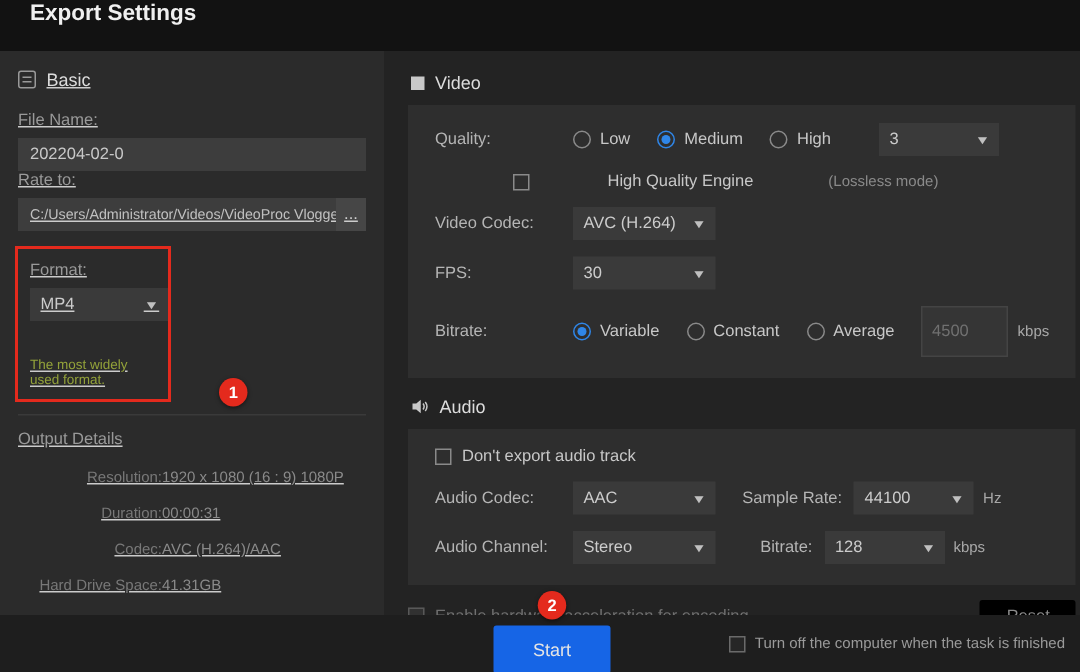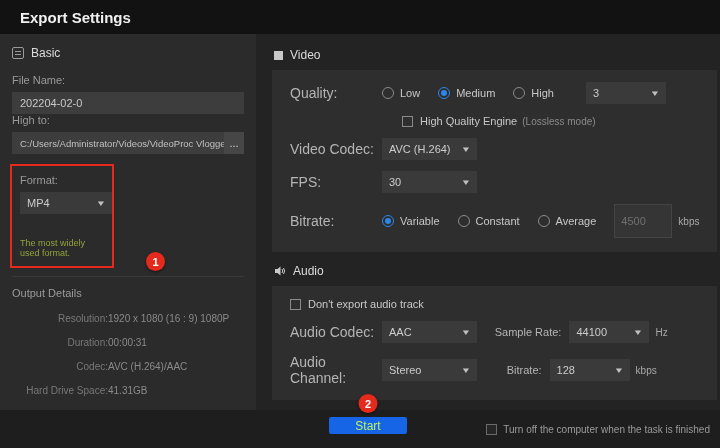--- a/index.html
+++ b/index.html
@@ -1,28 +1,28 @@
 <!DOCTYPE html>
 <html><head>
 <meta charset="utf-8">
 <style>
   * { margin:0; padding:0; box-sizing:border-box; }
   html,body { width:720px; height:448px; }
   body { font-family:"Liberation Sans", sans-serif; background:#232323; color:#ccc; overflow:hidden; }
   .app { width:720px; height:448px; display:flex; flex-direction:column; background:#232323; }
 
   
-  .titlebar { height:34px; background:#121212; display:flex; align-items:center; padding:0 20px; flex:0 0 auto; }
+  .titlebar { height:34px; background:#121212; display:flex; align-items:flex-start; padding:0 20px; flex:0 0 auto; }
   .titlebar .title { color:#f0f0f0; font-size:15px; font-weight:bold; }
 
   
   .body { flex:1 1 auto; display:flex; min-height:0; }
 
   
-  .left { width:256px; flex:0 0 256px; background:#2b2b2b; padding:12px 12px; position:relative; overflow:hidden; }
+  .left { width:256px; flex:0 0 256px; background:#2b2b2b; padding:12px 12px; position:relative; overflow:hidden;text-decoration:underline; }
   .sec-head { display:flex; align-items:center; gap:7px; color:#dcdcdc; font-size:12px; margin-bottom:14px; }
   .basic-icon { width:12px; height:12px; border:1px solid #9a9a9a; border-radius:2px; position:relative; }
   .basic-icon::before, .basic-icon::after { content:""; position:absolute; left:2px; right:2px; height:1px; background:#9a9a9a; }
   .basic-icon::before { top:3px; } .basic-icon::after { top:6px; }
   .field-label { color:#9a9a9a; font-size:11px; margin-bottom:6px; }
   .text-input { width:100%; height:22px; background:#3d3d3d; border:none; outline:none; color:#c8c8c8; font-size:11px; padding:0 8px; font-family:"Liberation Sans", sans-serif; }
   .gap12 { margin-bottom:0; } .gap10 { margin-bottom:10px; }
   .path-row { display:flex; height:22px; background:#3d3d3d; align-items:center; }
   .path-text { flex:1; font-size:9.5px; color:#c0c0c0; padding:0 4px 0 8px; white-space:nowrap; overflow:hidden; }
   .browse-btn { flex:0 0 20px; height:100%; background:#464646; color:#cfcfcf; border:none; font-size:11px; cursor:pointer; line-height:10px; }
@@ -43,21 +43,21 @@
   .out-label { width:96px; flex:0 0 96px; color:#787878; font-size:10px; }
   .out-value { color:#8a8a8a; font-size:10px; }
 
   
   .right { flex:1 1 auto; background:#232323; padding:10px 16px 0 16px; position:relative; }
   .rsec-head { display:flex; align-items:center; gap:7px; color:#dcdcdc; font-size:12px; margin:4px 0 8px 2px; }
   .video-icon { width:9px; height:9px; background:#c8c8c8; }
   .panel { background:#2e2e2e; padding:12px 18px; }
   .row { display:flex; align-items:center; margin-bottom:11px; }
   .row:last-child { margin-bottom:2px; }
-  .row-label { width:92px; flex:0 0 92px; color:#b5b5b5; font-size:14px; }
+  .row-label { width:92px; flex:0 0 92px; color:#b5b5b5; font-size:11px; }
 
   .radio { display:flex; align-items:center; gap:6px; margin-right:18px; cursor:pointer; }
   .radio .circle { width:12px; height:12px; border-radius:50%; border:1px solid #8a8a8a; background:#2e2e2e; position:relative; flex:0 0 12px; }
   .radio.selected .circle { border-color:#2f86e8; }
   .radio.selected .circle::after { content:""; position:absolute; left:2px; top:2px; width:6px; height:6px; border-radius:50%; background:#2f86e8; }
   .radio .r-label { font-size:11px; color:#c8c8c8; }
 
   .checkbox { width:11px; height:11px; border:1px solid #8a8a8a; background:#2e2e2e; flex:0 0 11px; cursor:pointer; }
   .cb-label { font-size:11px; color:#c8c8c8; margin-left:7px; }
   .cb-note { font-size:10px; color:#8a8a8a; margin-left:5px; }
@@ -70,21 +70,21 @@
 
   .hw-row { display:flex; align-items:center; margin-top:10px; }
   .hw-row .checkbox { border-color:#585858; background:#313131; }
   .hw-label { font-size:11px; color:#707070; margin-left:7px; }
   .reset-btn { margin-left:auto; width:64px; height:21px; background:#000000; border:none; color:#8a8a8a; font-size:11px; border-radius:2px; cursor:pointer; }
   .link-row { margin:7px 0 0 70px; }
   .hw-link { color:#3f78c9; font-size:10px; text-decoration:underline; cursor:pointer; }
 
   
   .footer { height:38px; flex:0 0 auto; background:#1e1e1e; position:relative; }
-  .start-btn { position:absolute; left:50%; top:7px; transform:translateX(-50%); width:78px; height:17px; background:#1665e6; border:none; color:#bef264; font-size:12px; border-radius:2px; cursor:pointer; margin-left:8px; }
+  .start-btn { position:absolute; left:50%; top:7px; transform:translateX(-50%); width:78px; height:32px; background:#1665e6; border:none; color:#e5e5e5; font-size:12px; border-radius:2px; cursor:pointer; margin-left:8px; }
   .badge-2 { position:absolute; left:50%; top:-16px; transform:translateX(-50%); margin-left:8px; z-index:5; }
   .shutdown { position:absolute; right:10px; top:0; height:38px; display:flex; align-items:center; }
   .shutdown .checkbox { background:#262626; border-color:#6a6a6a; }
   .shutdown .s-label { font-size:10px; color:#9a9a9a; margin-left:6px; }
 
   .spk-icon svg { display:block; }
 </style>
 </head>
 <body>
 
@@ -98,21 +98,21 @@
 
     <div class="left">
       <div class="sec-head">
         <span class="basic-icon"></span>
         <span>Basic</span>
       </div>
 
       <div class="field-label">File Name:</div>
       <input class="text-input gap12" type="text" value="202204-02-0" style="">
 
-      <div class="field-label">High to:</div>
+      <div class="field-label">Rate to:</div>
       <div class="path-row gap10">
         <span class="path-text">C:/Users/Administrator/Videos/VideoProc Vlogger/Out</span>
         <button class="browse-btn">...</button>
       </div>
 
       <div class="format-box">
         <div class="field-label">Format:</div>
         <div class="select w92">
           <span>MP4</span>
           <span class="arrow">▼</span>
@@ -164,21 +164,21 @@
           <span class="radio">
             <span class="circle"></span>
             <span class="r-label">High</span>
           </span>
           <div class="select w80" style="margin-left:14px;">
             <span>3</span>
             <span class="arrow">▼</span>
           </div>
         </div>
 
-        <div class="row" style="margin-left:112px;">
+        <div class="row" style="margin-left:52px;gap:45px;">
           <span class="checkbox"></span>
           <span class="cb-label">High Quality Engine</span>
           <span class="cb-note">(Lossless mode)</span>
         </div>
 
         <div class="row">
           <span class="row-label">Video Codec:</span>
           <div class="select w95">
             <span>AVC (H.264)</span>
             <span class="arrow">▼</span>

